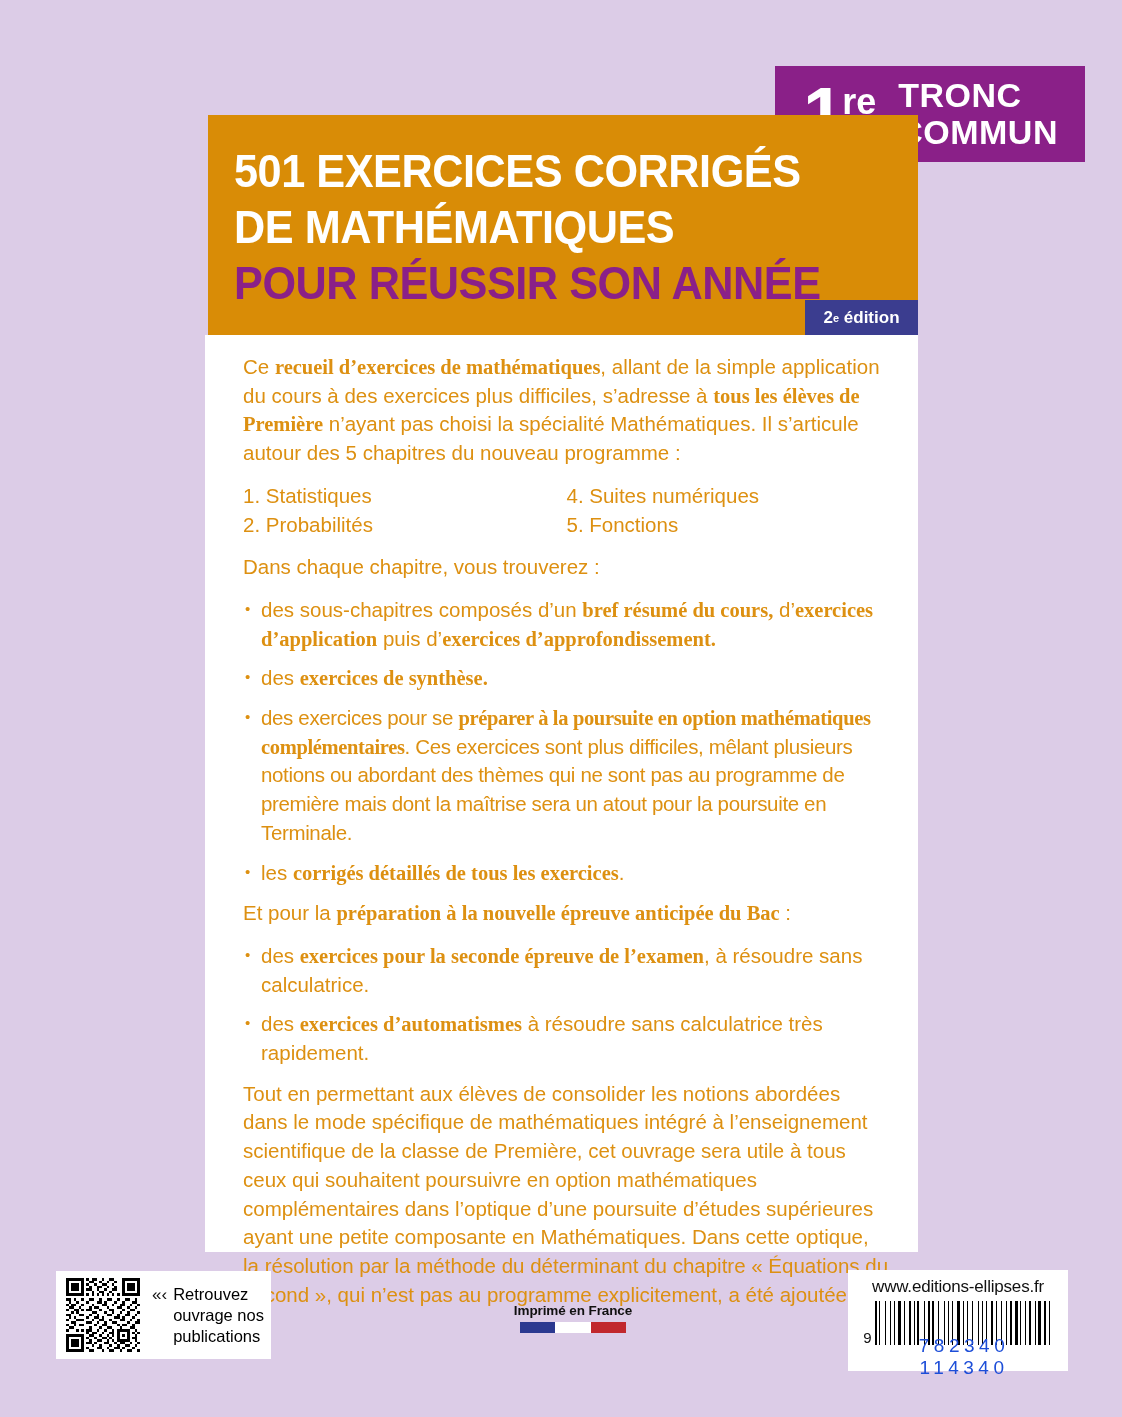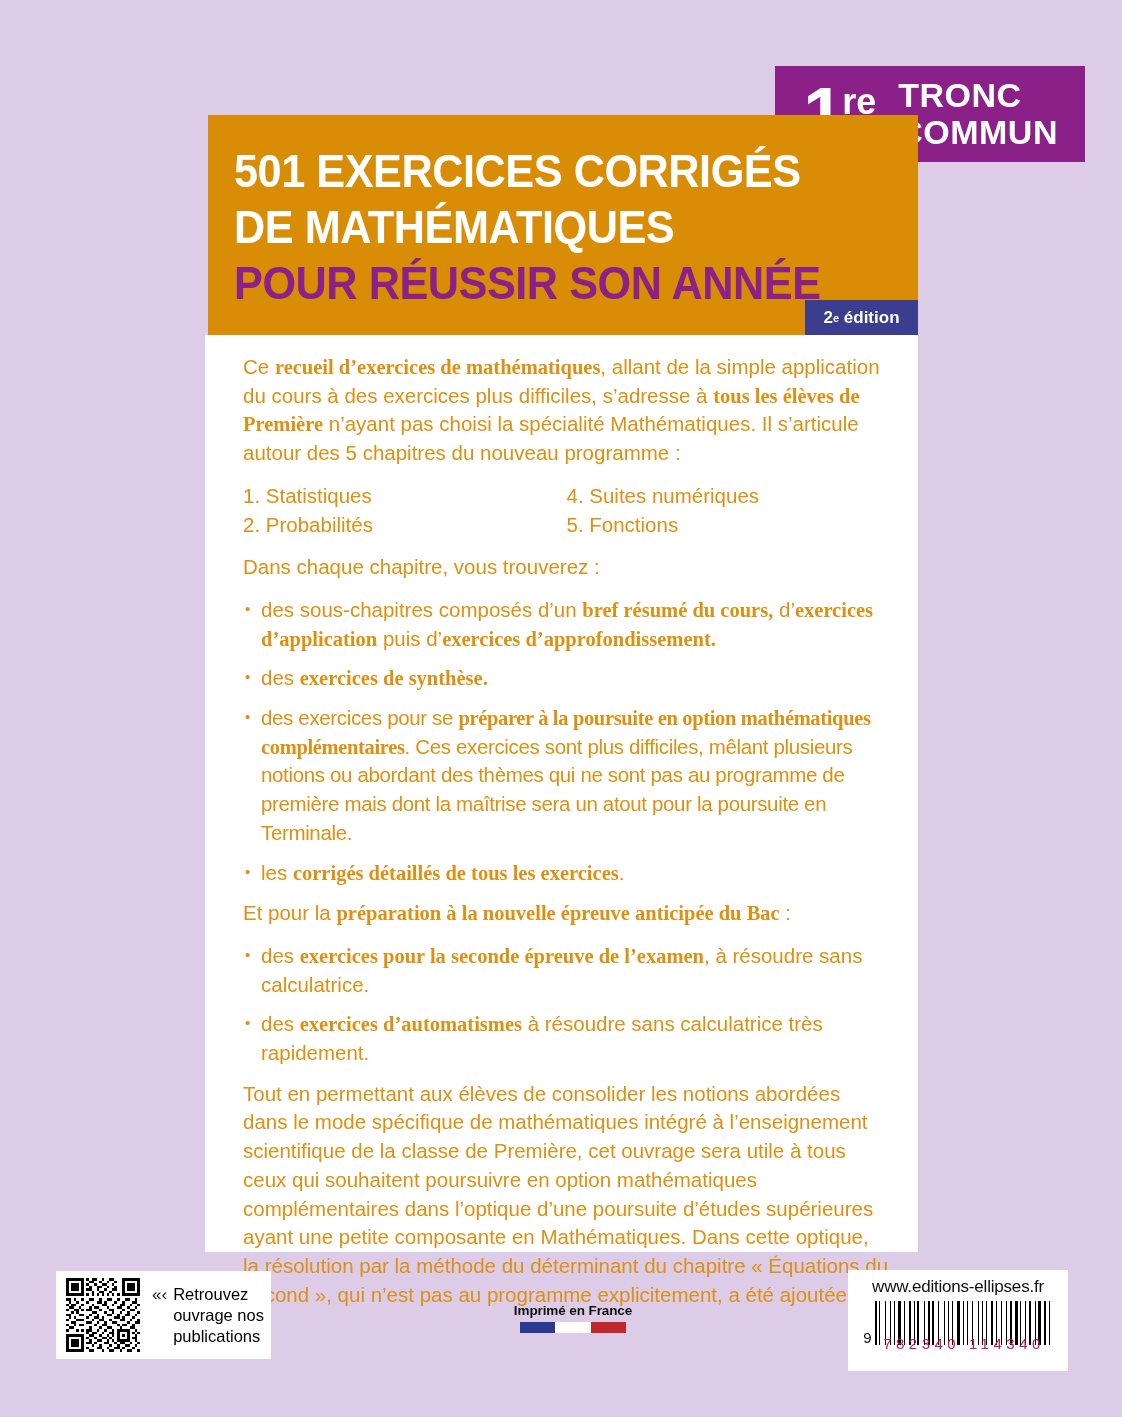--- a/index.html
+++ b/index.html
@@ -228,22 +228,22 @@
     display: flex;
     align-items: flex-start;
   }
   #barcode-bars i {
     display: block;
     background: #000;
     height: 100%;
     margin-right: 1px;
   }
   #barcode-digits {
-    color: #be185d;
-    font-size: 15px;
+    color: #1d4ed8;
+    font-size: 19px;
     letter-spacing: 4.5px;
     margin-top: -10px;
     padding-left: 12px;
   }
 </style>
 </head>
 <body>
 
 <div id="level-badge">
   <div id="level-number-wrap">

